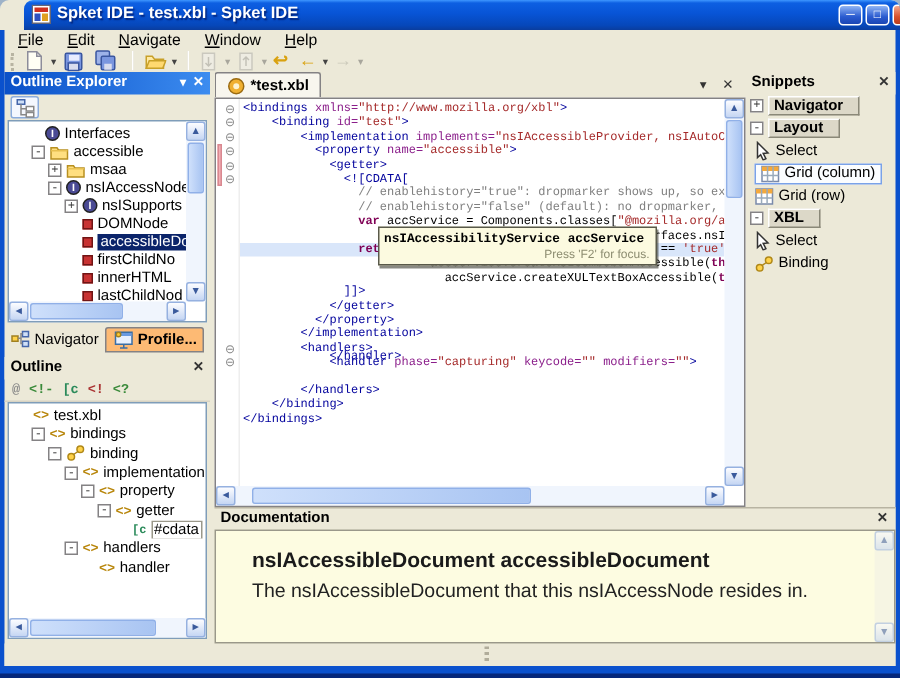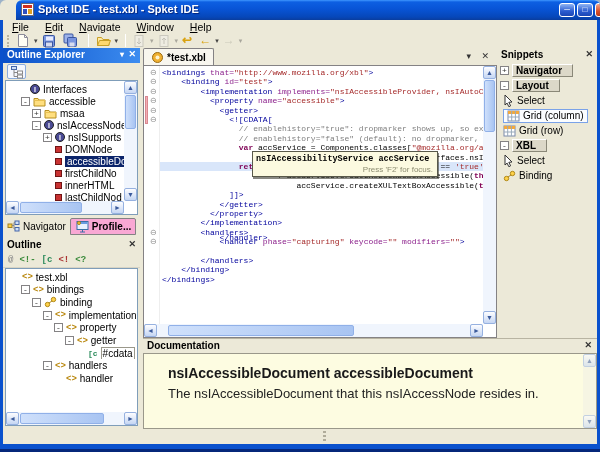--- a/index.html
+++ b/index.html
@@ -57,21 +57,21 @@
   
   .phead{left:3px;top:48px;width:137px;color:#fff;font-size:10px;
      background:linear-gradient(90deg,#0a50c8,#3c8cf0);}
   .pviewbar{position:absolute;left:3px;top:63px;width:137px;height:17px;}
   .viewbtn{position:absolute;left:4px;top:1px;width:19px;height:15px;border:1px solid #8cacdc;border-radius:2px;
      background:#f4f7fe;display:flex;align-items:center;justify-content:center;}
   .ptree{position:absolute;left:5px;top:80px;width:133px;height:135px;background:#fff;border:1px solid #7f9db9;}
   .ptree-rows{position:absolute;left:0;top:0;right:13px;bottom:13px;overflow:hidden;}
   .ptabs{position:absolute;left:3px;top:216px;width:137px;height:20px;display:flex;align-items:center;}
   .ptab{display:inline-flex;align-items:center;height:17px;padding:0 4px;white-space:nowrap;}
-  .ptab.active{border:1px solid #848284;background:#f9a8d4;font-weight:bold;border-radius:2px 2px 0 0;}
+  .ptab.active{border:1px solid #848284;background:#fdba74;font-weight:bold;border-radius:2px 2px 0 0;}
   
   .ohead{left:3px;top:238px;width:137px;background:#ece9d8;}
   .obar{position:absolute;left:3px;top:252px;width:137px;height:16px;display:flex;align-items:center;gap:6px;
      padding-left:5px;border-bottom:1px solid #d8d4c4;}
   .ofilter{font-size:9px;font-weight:bold;font-family:"Liberation Mono",monospace;}
   .otree{position:absolute;left:5px;top:268px;width:133px;height:158px;background:#fff;border:1px solid #7f9db9;}
   .otree-rows{position:absolute;left:0;top:0;right:0;bottom:13px;overflow:hidden;}
   
   .etabrow{position:absolute;left:143px;top:48px;width:354px;height:17px;}
   .etab{position:absolute;left:0;top:0;height:17px;display:inline-flex;align-items:center;padding:0 7px;
@@ -458,21 +458,21 @@
     <span class="fold" style="top:2px">⊖</span>
         <span class="fold" style="top:11.4px">⊖</span>
         <span class="fold" style="top:20.8px">⊖</span>
         <span class="fold" style="top:30.200000000000003px">⊖</span>
         <span class="fold" style="top:39.6px">⊖</span>
         <span class="fold" style="top:49px">⊖</span>
         <span class="fold" style="top:161.8px">⊖</span>
         <span class="fold" style="top:171.20000000000002px">⊖</span>
       </div>
     <div class="code-area" id="code-area">
-        <div class="cl" style="top:2px"><span class="tk-tag">&lt;bindings</span><span class="tk-pl"> </span><span class="tk-attr">that=</span><span class="tk-val">"http://www.mozilla.org/xbl"</span><span class="tk-tag">&gt;</span></div>
+        <div class="cl" style="top:2px"><span class="tk-tag">&lt;bindings</span><span class="tk-pl"> </span><span class="tk-attr">xmlns=</span><span class="tk-val">"http://www.mozilla.org/xbl"</span><span class="tk-tag">&gt;</span></div>
         <div class="cl" style="top:11.4px"><span class="tk-pl">    </span><span class="tk-tag">&lt;binding</span><span class="tk-pl"> </span><span class="tk-attr">id=</span><span class="tk-val">"test"</span><span class="tk-tag">&gt;</span></div>
         <div class="cl" style="top:20.8px"><span class="tk-pl">        </span><span class="tk-tag">&lt;implementation</span><span class="tk-pl"> </span><span class="tk-attr">implements=</span><span class="tk-val">"nsIAccessibleProvider, nsIAutoCompleteInput"</span></div>
         <div class="cl" style="top:30.200000000000003px"><span class="tk-pl">          </span><span class="tk-tag">&lt;property</span><span class="tk-pl"> </span><span class="tk-attr">name=</span><span class="tk-val">"accessible"</span><span class="tk-tag">&gt;</span></div>
         <div class="cl" style="top:39.6px"><span class="tk-pl">            </span><span class="tk-tag">&lt;getter&gt;</span></div>
         <div class="cl" style="top:49px"><span class="tk-pl">              </span><span class="tk-tag">&lt;![CDATA[</span></div>
         <div class="cl" style="top:58.400000000000006px"><span class="tk-pl">                </span><span class="tk-cm">// enablehistory="true": dropmarker shows up, so expose</span></div>
         <div class="cl" style="top:67.8px"><span class="tk-pl">                </span><span class="tk-cm">// enablehistory="false" (default): no dropmarker, so</span></div>
         <div class="cl" style="top:77.2px"><span class="tk-pl">                </span><span class="tk-kw">var</span><span class="tk-pl"> accService = Components.classes[</span><span class="tk-str">"@mozilla.org/accessibleRetrieval;1"</span></div>
         <div class="cl" style="top:86.60000000000001px"><span class="tk-pl">                              .getService(Components.interfaces.nsIAccessibilityService);</span></div>
         <div class="hlline" style="top:96px"></div>

